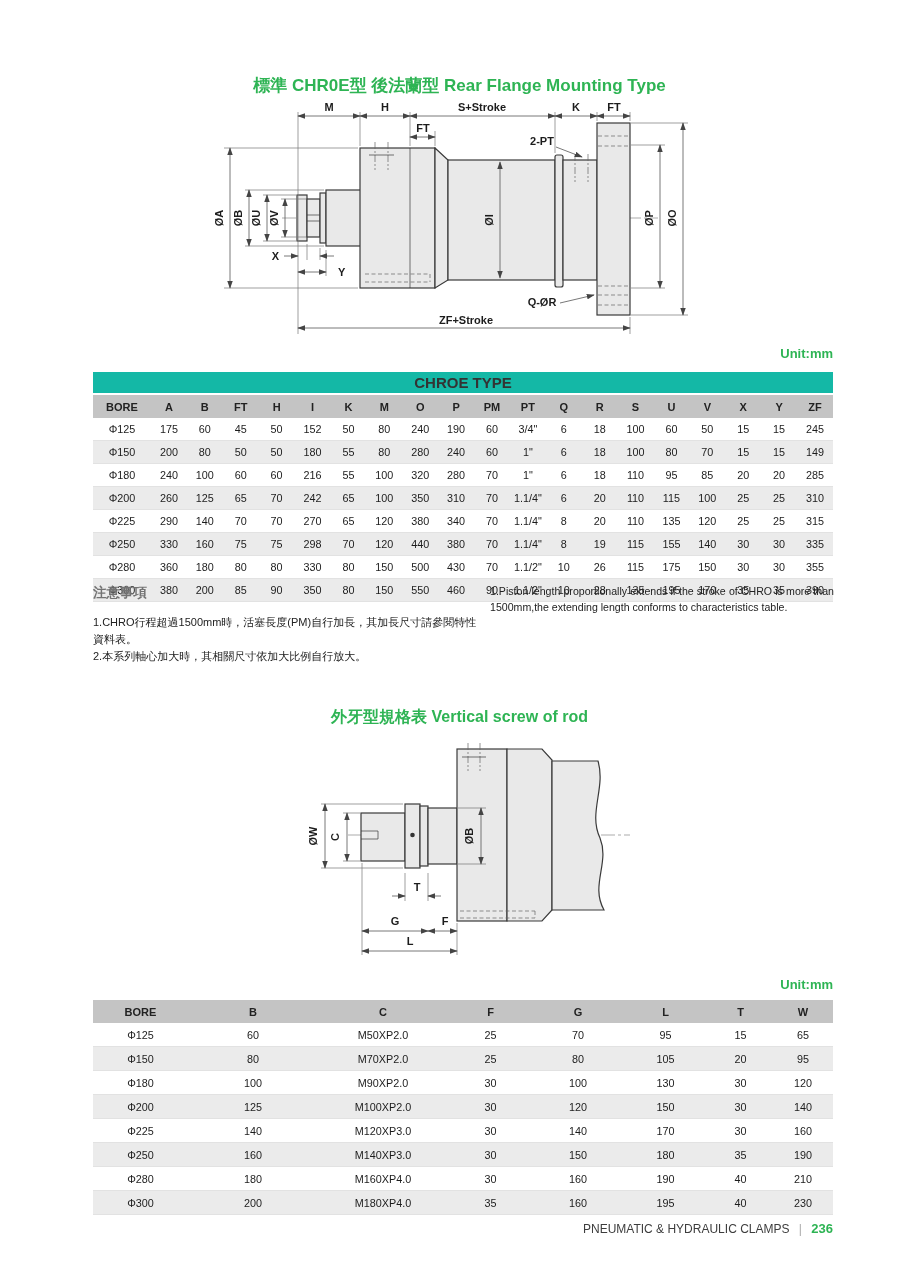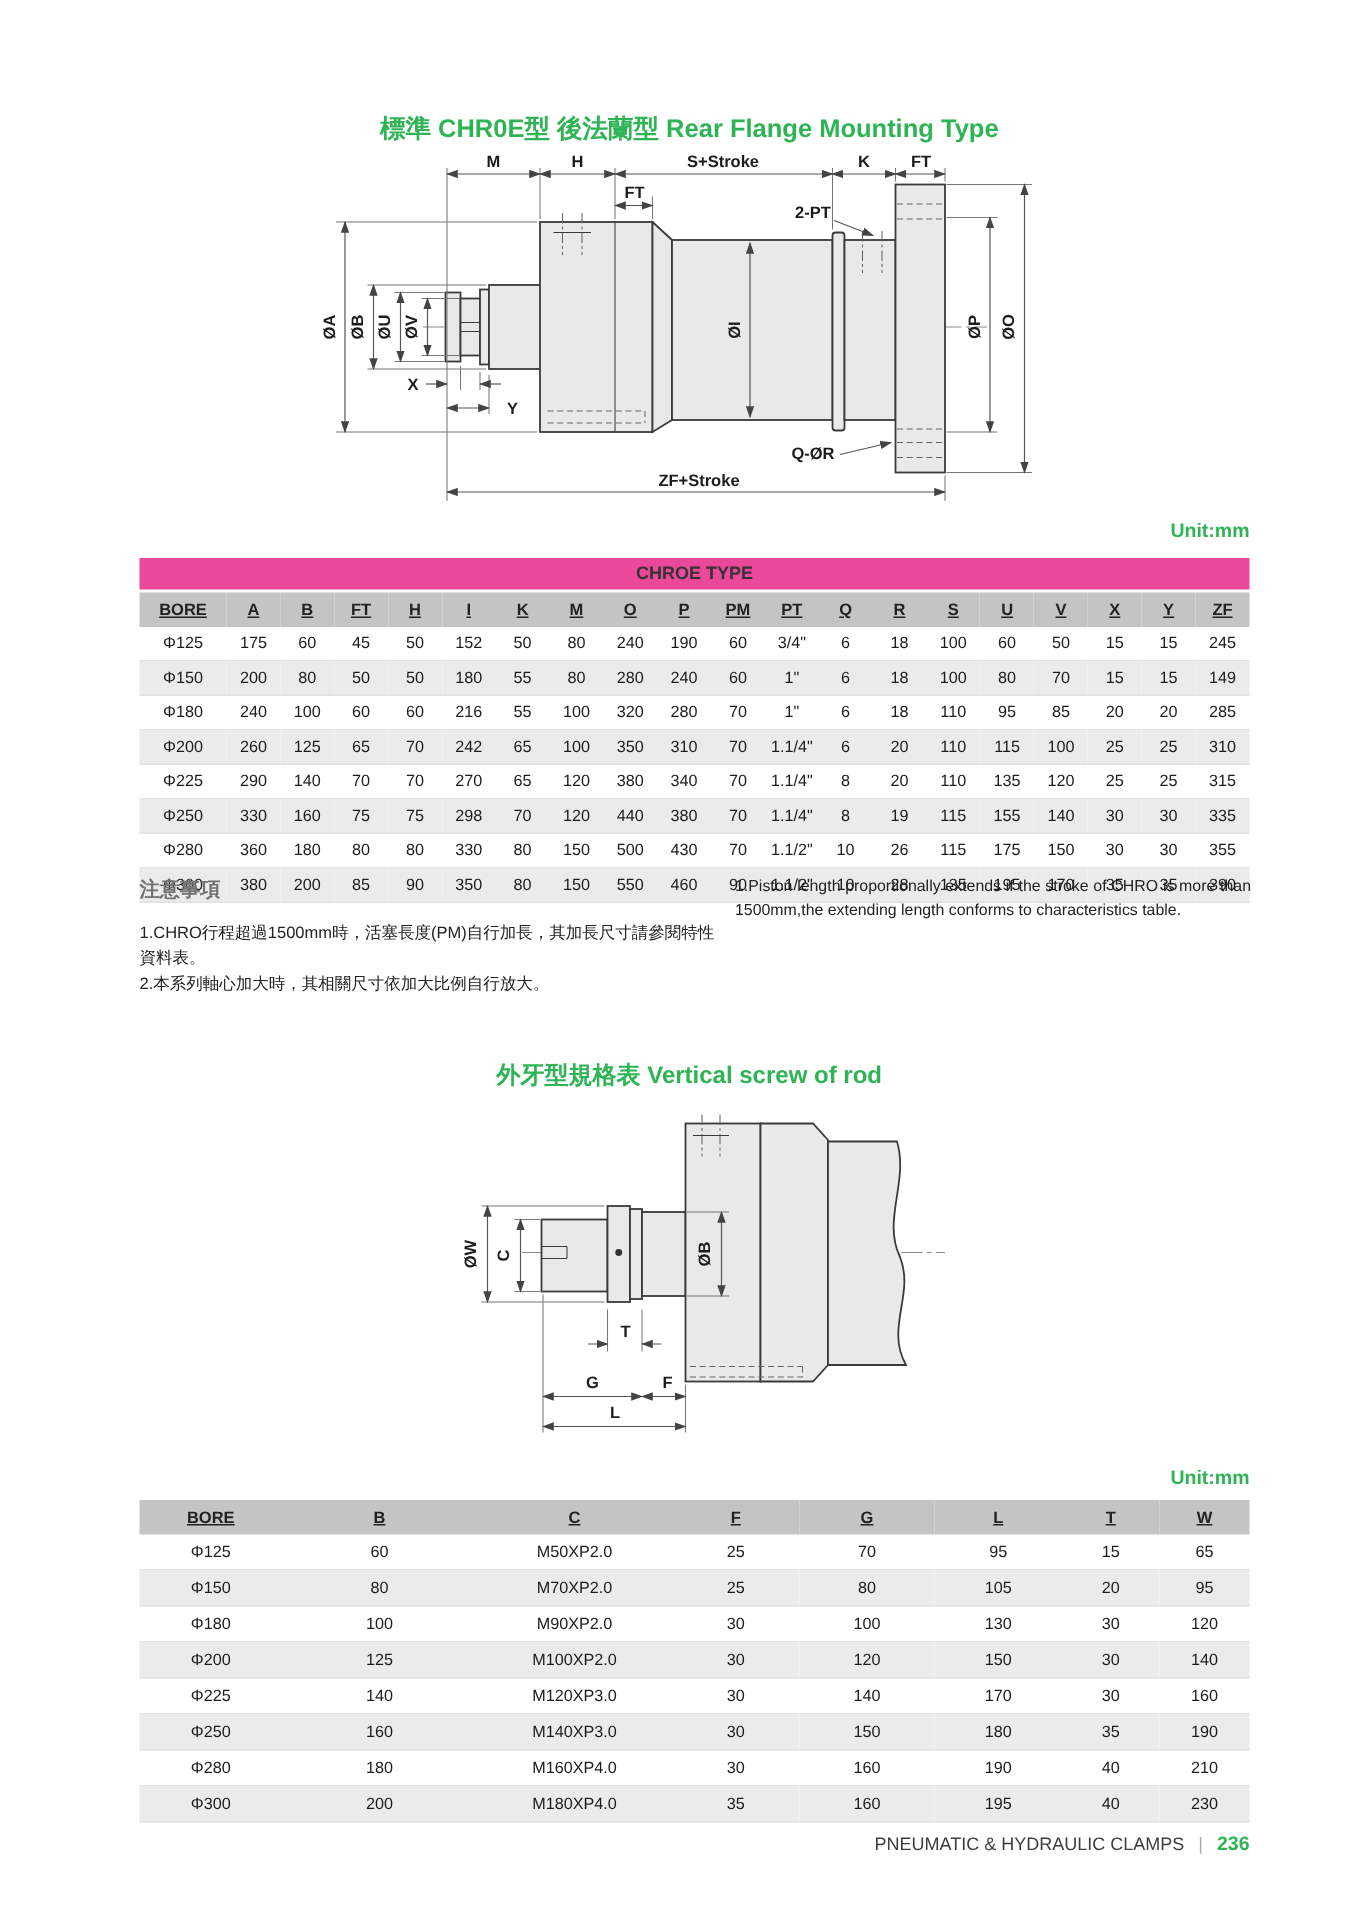--- a/index.html
+++ b/index.html
@@ -1,24 +1,24 @@
 <!DOCTYPE html>
 <html><head>
 <meta charset="utf-8">
 <style>
   html,body{margin:0;padding:0;background:#fff;}
   .page{position:relative;width:900px;height:1273px;background:#fff;overflow:hidden;
         font-family:"Liberation Sans",sans-serif;color:#222;}
   .sec-title{position:absolute;left:0;right:0;text-align:center;font-weight:bold;font-size:17px;color:#2eb454;padding-left:19px;}
   .unit{position:absolute;width:740px;left:93px;text-align:right;font-weight:bold;font-size:13px;color:#2eb454;}
   .tblwrap{position:absolute;left:93px;width:740px;}
-  .tbl-caption{height:21px;line-height:21px;background:#ec4899;text-align:center;
-               font-size:12px;font-weight:bold;color:#333;margin-bottom:2px;}
+  .tbl-caption{height:21px;line-height:21px;background:#14b8a6;text-align:center;
+               font-size:15px;font-weight:bold;color:#333;margin-bottom:2px;}
   table{width:100%;border-collapse:collapse;table-layout:fixed;}
-  th{background:#c4c4c4;font-weight:bold;font-size:11px;height:21px;text-align:center;color:#222;text-decoration:underline;}
+  th{background:#c4c4c4;font-weight:bold;font-size:11px;height:21px;text-align:center;color:#222;}
   td{font-size:10.8px;height:20px;text-align:center;color:#1c1c1c;border-bottom:1px solid #e2e2e2;}
   tbody tr:nth-child(even) td{background:#ebebeb;}
   .t2 td{height:21px;}
   .notes-cn{position:absolute;left:93px;top:584px;width:392px;}
   .notes-en{position:absolute;left:490px;top:584px;width:344px;}
   .note-head{font-size:13.5px;font-weight:bold;color:#737373;margin:0 0 12px 0;}
   .note-body{font-size:11px;line-height:1.55;color:#222;margin:0;}
   .notes-en .note-body{font-size:10.6px;text-align:justify;line-height:1.5;}
   .footer{position:absolute;top:1221px;left:93px;width:740px;text-align:right;font-size:12px;color:#3d3d3d;}
   .footer .divider{color:#aaa;margin:0 6px;}

